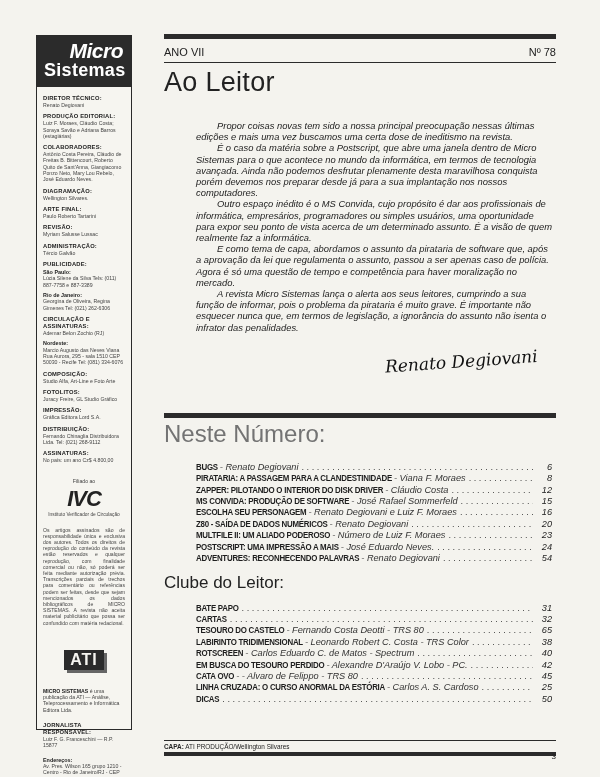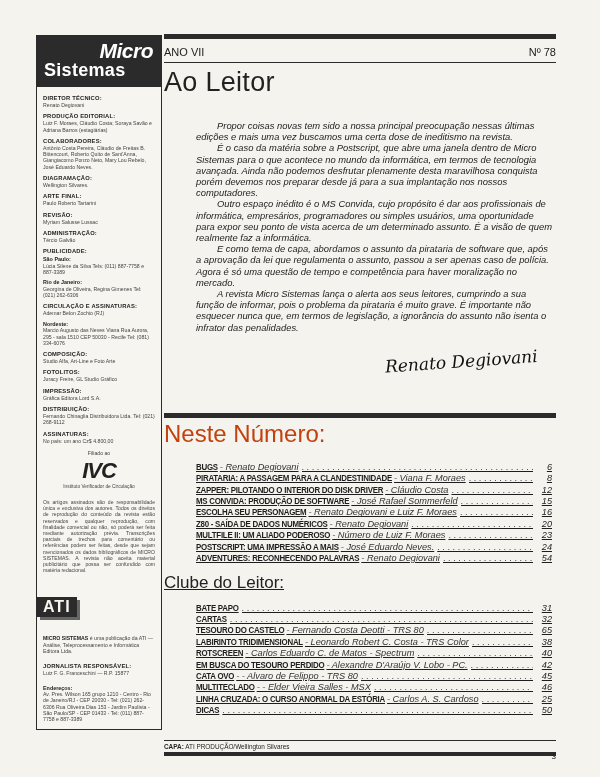--- a/index.html
+++ b/index.html
@@ -2,47 +2,47 @@
 <html><head>
 <meta charset="utf-8">
 <style>
   html, body { margin:0; padding:0; }
   body {
     width:600px; height:777px; background:#f4f3ee; position:relative; overflow:hidden;
     font-family:"Liberation Sans", sans-serif; color:#1e1e1e;
   }
   
   .sidebar {
-    position:absolute; left:36px; top:35px; width:126px; height:695px;
+    position:absolute; left:36px; top:35px; width:96px; height:695px;
     border:1.5px solid #2a2a2a; background:#f6f5f0; box-sizing:border-box;
   }
   .logo {
     background:#2b2b2b; height:51px; position:relative; color:#fff;
   }
   .logo .l1 {
     position:absolute; right:8px; top:4px; font-size:21px; font-weight:bold; font-style:italic;
     letter-spacing:-0.5px; line-height:21px;
   }
   .logo .l2 {
     position:absolute; left:7px; top:22px; font-size:18px; font-weight:bold; line-height:24px;
     letter-spacing:0.3px;
   }
   .credits { padding:8px 6px 0 6px; }
   .credit { margin-bottom:5px; }
   .credit .h {
     font-size:5.8px; font-weight:bold; letter-spacing:0.2px; line-height:7px; color:#222;
   }
   .credit .sub { font-size:5.4px; font-weight:bold; line-height:6.5px; color:#222; margin-top:1px; }
   .credit .t { font-size:5.2px; line-height:6.3px; color:#444; }
-  .filiado { text-align:center; margin-top:6px; }
+  .filiado { text-align:center; margin-top:14px; }
   .filiado .t { font-size:5.2px; color:#444; }
   .ivc { font-size:22px; font-weight:bold; font-style:italic; letter-spacing:-1px; line-height:22px; margin-top:4px; color:#222;}
   .ivc-cap { font-size:4.8px; color:#444; margin-top:2px; }
   .legal { font-size:5.1px; line-height:6.2px; color:#444; padding:0 6px; margin-top:10px; text-align:justify; }
-  .ati-logo { text-align:left; margin-top:24px; }
+  .ati-logo { text-align:center; margin-top:24px; }
   .ati-logo span {
     display:inline-block; background:#2b2b2b; color:#f6f5f0; font-weight:bold; font-size:16px;
     padding:1px 6px; letter-spacing:1px; box-shadow:3px 3px 0 #666;
   }
   .pub { padding:0 6px; margin-top:18px; }
   .pub .t { font-size:5.2px; line-height:6.3px; color:#444; }
   .pub .b { font-weight:bold; color:#222; }
 
   
   .main { position:absolute; left:164px; top:34px; width:392px; }
@@ -54,22 +54,22 @@
   }
   .editorial {
     margin:22px 0 0 0; padding:0 4px 0 32px; font-size:9.4px; font-style:italic; line-height:11.2px; color:#222;
   }
   .editorial p { margin:0; text-indent:21px; }
   .signature {
     text-align:right; font-family:"DejaVu Serif", serif; font-style:italic; font-size:17px;
     margin:26px 18px 0 0; color:#111; transform:rotate(-4deg);
   }
   .thickbar { height:5px; background:#2b2b2b; margin-top:34px; }
-  h1.neste { font-weight:normal; font-size:24px; margin:2px 0 0 0; color:#c2410c; }
-  .toc { margin:14px 10px 0 32px; width:356px;text-decoration:underline; }
+  h1.neste { font-weight:normal; font-size:24px; margin:2px 0 0 0; color:#737373; }
+  .toc { margin:14px 10px 0 32px; width:356px; }
   .toc-row { display:flex; align-items:baseline; font-size:9.2px; line-height:11.4px; white-space:nowrap; }
   .toc-row .title { font-weight:bold; font-family:"Liberation Sans Narrow","Liberation Sans",sans-serif; letter-spacing:-0.3px; transform-origin:left; }
   .toc-row .auth { font-style:italic; color:#333; margin-left:2px; }
   .toc-row .dots { flex:1; overflow:hidden; color:#444; margin:0 3px; }
   .toc-row .dots::after { content:". . . . . . . . . . . . . . . . . . . . . . . . . . . . . . . . . . . . . . . . . . . . . . . . . . . . . . . . . . . . . . . . . . . . . . . . . ."; }
   .toc-row .pg { font-style:italic; width:16px; text-align:right; }
   h2.clube { font-weight:normal; font-size:17px; margin:8px 0 0 0; color:#222; }
   .toc2 { margin-top:10px; }
   .capa { position:absolute; left:164px; top:740px; width:392px; }
   .capa .rule { height:1px; background:#2b2b2b; }
@@ -295,26 +295,20 @@
           <span class="dots"></span>
           <span class="pg">42</span>
         </div>
         <div class="toc-row">
           <span class="title" style="display: inline-block; transform: scaleX(0.86); margin-right: -6.16px;">CATA OVO</span>
           <span class="auth">- - Alvaro de Felippo - TRS 80</span>
           <span class="dots"></span>
           <span class="pg">45</span>
         </div>
         <div class="toc-row">
-          <span class="title" style="display: inline-block; transform: scaleX(0.86); margin-right: -9.52px;">MULTITECLADO</span>
-          <span class="auth">- - Elder Vieira Salles - MSX</span>
-          <span class="dots"></span>
-          <span class="pg">46</span>
-        </div>
-        <div class="toc-row">
           <span class="title" style="display: inline-block; transform: scaleX(0.86); margin-right: -30.8px;">LINHA CRUZADA: O CURSO ANORMAL DA ESTÓRIA</span>
           <span class="auth">- Carlos A. S. Cardoso</span>
           <span class="dots"></span>
           <span class="pg">25</span>
         </div>
         <div class="toc-row">
           <span class="title" style="display: inline-block; transform: scaleX(0.86); margin-right: -3.78px;">DICAS</span>
           <span class="dots"></span>
           <span class="pg">50</span>
         </div>

